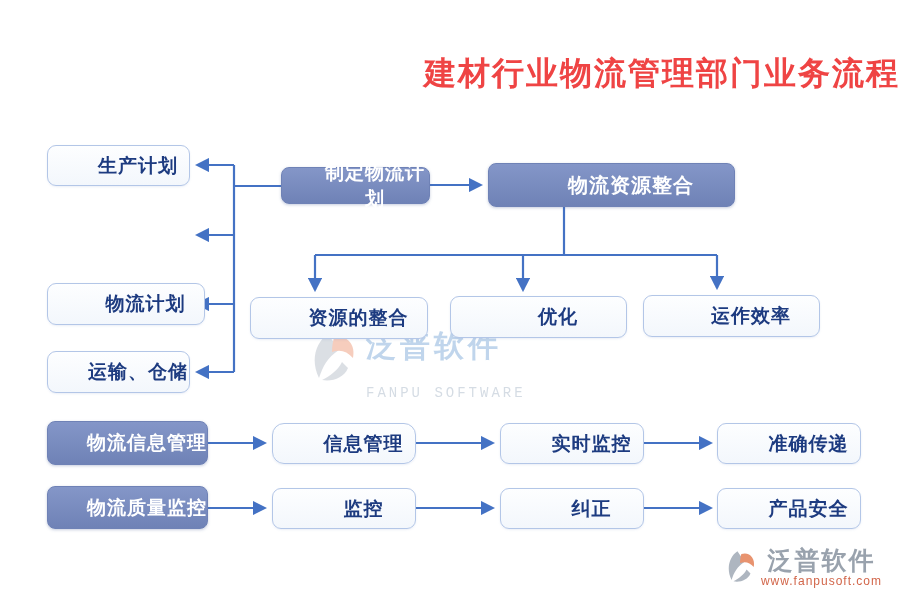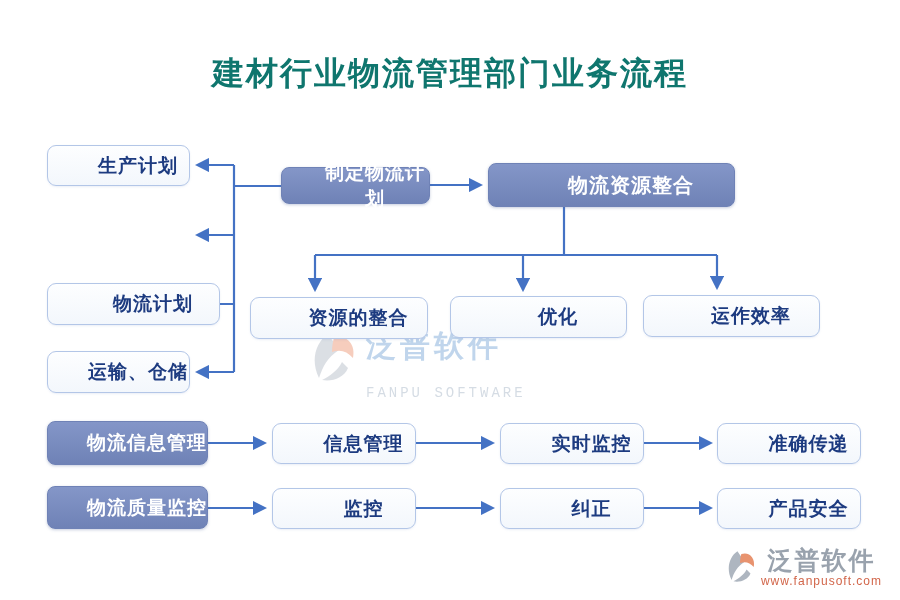--- a/index.html
+++ b/index.html
@@ -4,22 +4,22 @@
 <style>
   html,body{margin:0;padding:0;}
   body{
     width:900px;height:600px;overflow:hidden;background:#ffffff;
     font-family:"Liberation Serif","DejaVu Serif",serif;
     position:relative;
   }
   .stage{position:absolute;left:0;top:0;width:900px;height:600px;}
 
   .title{
-    position:absolute;left:0;top:52px;width:900px;text-align:center;
-    font-size:32px;font-weight:bold;color:#0f766e;letter-spacing:2px;
+    position:absolute;left:0;top:52px;width:900px;text-align:right;
+    font-size:32px;font-weight:bold;color:#ef4444;letter-spacing:2px;
   }
 
   .connectors{position:absolute;left:0;top:0;z-index:1;}
 
   .node{
     position:absolute;display:flex;align-items:center;justify-content:center;
     box-sizing:border-box;z-index:2;text-align:center;
     font-weight:bold;letter-spacing:1px;padding-left:39px;
   }
   .node.light{
@@ -103,32 +103,32 @@
 
       <line x1="208" y1="508" x2="265" y2="508" marker-end="url(#arw)"></line>
       <line x1="416" y1="508" x2="493" y2="508" marker-end="url(#arw)"></line>
       <line x1="644" y1="508" x2="711" y2="508" marker-end="url(#arw)"></line>
     </g>
   </svg>
 
   <div class="title">建材行业物流管理部门业务流程</div>
 
   <div class="node light" style="left:47px;top:145px;width:143px;height:41px;">生产计划</div>
-  <div class="node light" style="left:47px;top:283px;width:173px;height:42px;">物流计划</div>
+  <div class="node light" style="left:47px;top:283px;width:158px;height:42px;">物流计划</div>
   <div class="node light" style="left:47px;top:351px;width:143px;height:42px;">运输、仓储</div>
 
   <div class="node filled" style="left:281px;top:167px;width:149px;height:37px;">制定物流计划</div>
   <div class="node filled" style="left:488px;top:163px;width:247px;height:44px;font-size:20px;">物流资源整合</div>
 
   <div class="node light" style="left:250px;top:297px;width:178px;height:42px;">资源的整合</div>
   <div class="node light" style="left:450px;top:296px;width:177px;height:42px;">优化</div>
   <div class="node light" style="left:643px;top:295px;width:177px;height:42px;">运作效率</div>
 
   <div class="node filled" style="left:47px;top:421px;width:161px;height:44px;">物流信息管理</div>
-  <div class="node light" style="left:272px;top:423px;width:144px;height:41px;">信息管理</div>
+  <div class="node light" style="left:272px;top:423px;width:144px;height:41px;border-radius:12px;">信息管理</div>
   <div class="node light" style="left:500px;top:423px;width:144px;height:41px;text-align:right;">实时监控</div>
   <div class="node light" style="left:717px;top:423px;width:144px;height:41px;">准确传递</div>
 
   <div class="node filled" style="left:47px;top:486px;width:161px;height:43px;">物流质量监控</div>
   <div class="node light" style="left:272px;top:488px;width:144px;height:41px;">监控</div>
   <div class="node light" style="left:500px;top:488px;width:144px;height:41px;">纠正</div>
   <div class="node light" style="left:717px;top:488px;width:144px;height:41px;">产品安全</div>
 
   <div class="footer-logo">
     <svg class="fl-mark" viewBox="0 0 46 52">

